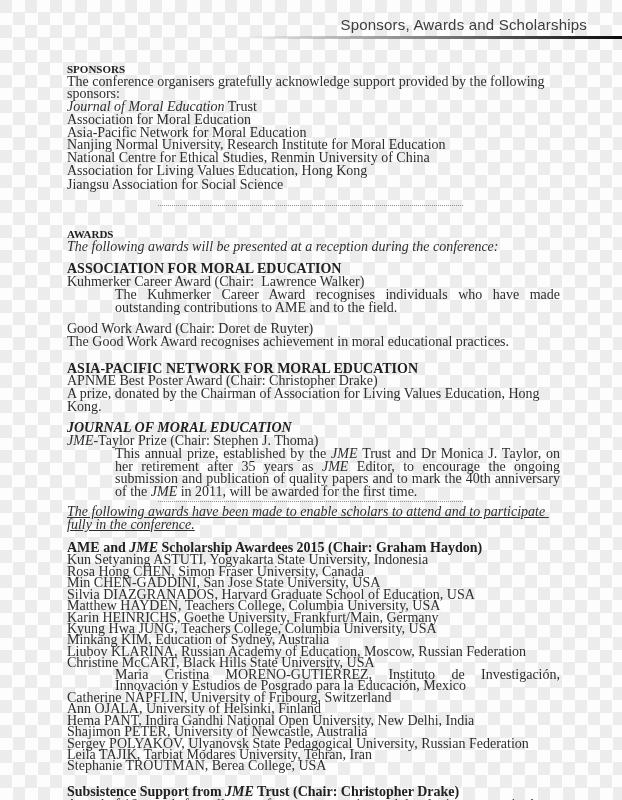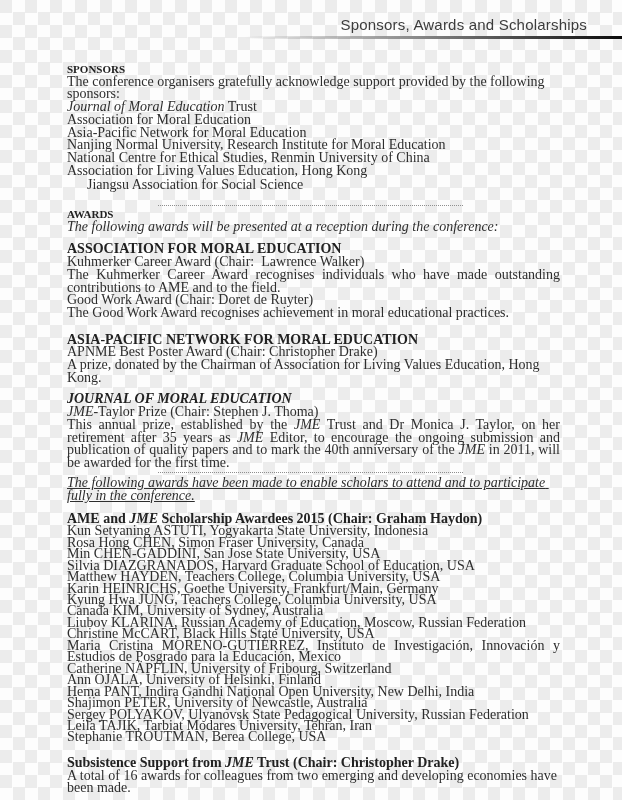--- a/index.html
+++ b/index.html
@@ -25,35 +25,35 @@
       #8a8a8a 45%, #4a4a4a 72%, #0a0a0a 100%);
   }
 
   .content{position:absolute;left:67px;top:63px;width:493px;color:#2e2e2e;}
 
   .line{font-size:14px;line-height:12.7px;white-space:pre-wrap;}
   .h1{font-size:11px;font-weight:700;color:#222;}
   .b{font-weight:700;color:#222;}
   .i{font-style:italic;}
   .bi{font-weight:700;font-style:italic;color:#222;}
-  .just{text-align:justify;}
+  .just{text-align:justify;margin-left:48px;}
 
   .awardees .line{line-height:11.45px;}
 
   .divider{height:0;border-top:1px dotted #8f8f8f;width:305px;margin-left:91px;}
   .d1{margin-top:13px;}
   .d2{margin-top:2.5px;}
 
-  .mt2{margin-top:2px;margin-left:20px;}
-  .gap{}
+  .mt2{margin-top:2px;}
+  .gap{margin-top:9px;}
   .mt9{margin-top:9px;}
   .mt10{margin-top:10px;}
   .mt12{margin-top:4px;text-decoration:underline;}
   .mt14{margin-top:14px;}
-  .mt17{margin-top:2px;}
+  .mt17{margin-top:22px;}
 </style>
 </head>
 <body>
 
 <div class="page">
 
   <div class="header-title">Sponsors, Awards and Scholarships</div>
   <div class="header-rule"></div>
 
   <div class="content">
@@ -101,21 +101,21 @@
 
     <div class="line mt10"><span class="b">AME and </span><span class="bi">JME</span><span class="b"> Scholarship Awardees 2015 (Chair: Graham Haydon)</span></div>
     <div class="awardees">
         <div class="line"><span>Kun Setyaning ASTUTI, Yogyakarta State University, Indonesia</span></div>
         <div class="line"><span>Rosa Hong CHEN, Simon Fraser University, Canada</span></div>
         <div class="line"><span>Min CHEN-GADDINI, San Jose State University, USA</span></div>
         <div class="line"><span>Silvia DIAZGRANADOS, Harvard Graduate School of Education, USA</span></div>
         <div class="line"><span>Matthew HAYDEN, Teachers College, Columbia University, USA</span></div>
         <div class="line"><span>Karin HEINRICHS, Goethe University, Frankfurt/Main, Germany</span></div>
         <div class="line"><span>Kyung Hwa JUNG, Teachers College, Columbia University, USA</span></div>
-        <div class="line"><span>Canada KIM, University of Sydney, Australia</span></div>
+        <div class="line"><span>Minkang KIM, Education of Sydney, Australia</span></div>
         <div class="line"><span>Liubov KLARINA, Russian Academy of Education, Moscow, Russian Federation</span></div>
         <div class="line"><span>Christine McCART, Black Hills State University, USA</span></div>
         <div class="line just"><span>Maria Cristina MORENO-GUTIÉRREZ, Instituto de Investigación, Innovación y Estudios de Posgrado para la Educación, Mexico</span></div>
         <div class="line"><span>Catherine NÄPFLIN, University of Fribourg, Switzerland</span></div>
         <div class="line"><span>Ann OJALA, University of Helsinki, Finland</span></div>
         <div class="line"><span>Hema PANT, Indira Gandhi National Open University, New Delhi, India</span></div>
         <div class="line"><span>Shajimon PETER, University of Newcastle, Australia</span></div>
         <div class="line"><span>Sergey POLYAKOV, Ulyanovsk State Pedagogical University, Russian Federation</span></div>
         <div class="line"><span>Leila TAJIK, Tarbiat Modares University, Tehran, Iran</span></div>
         <div class="line"><span>Stephanie TROUTMAN, Berea College, USA</span></div>

